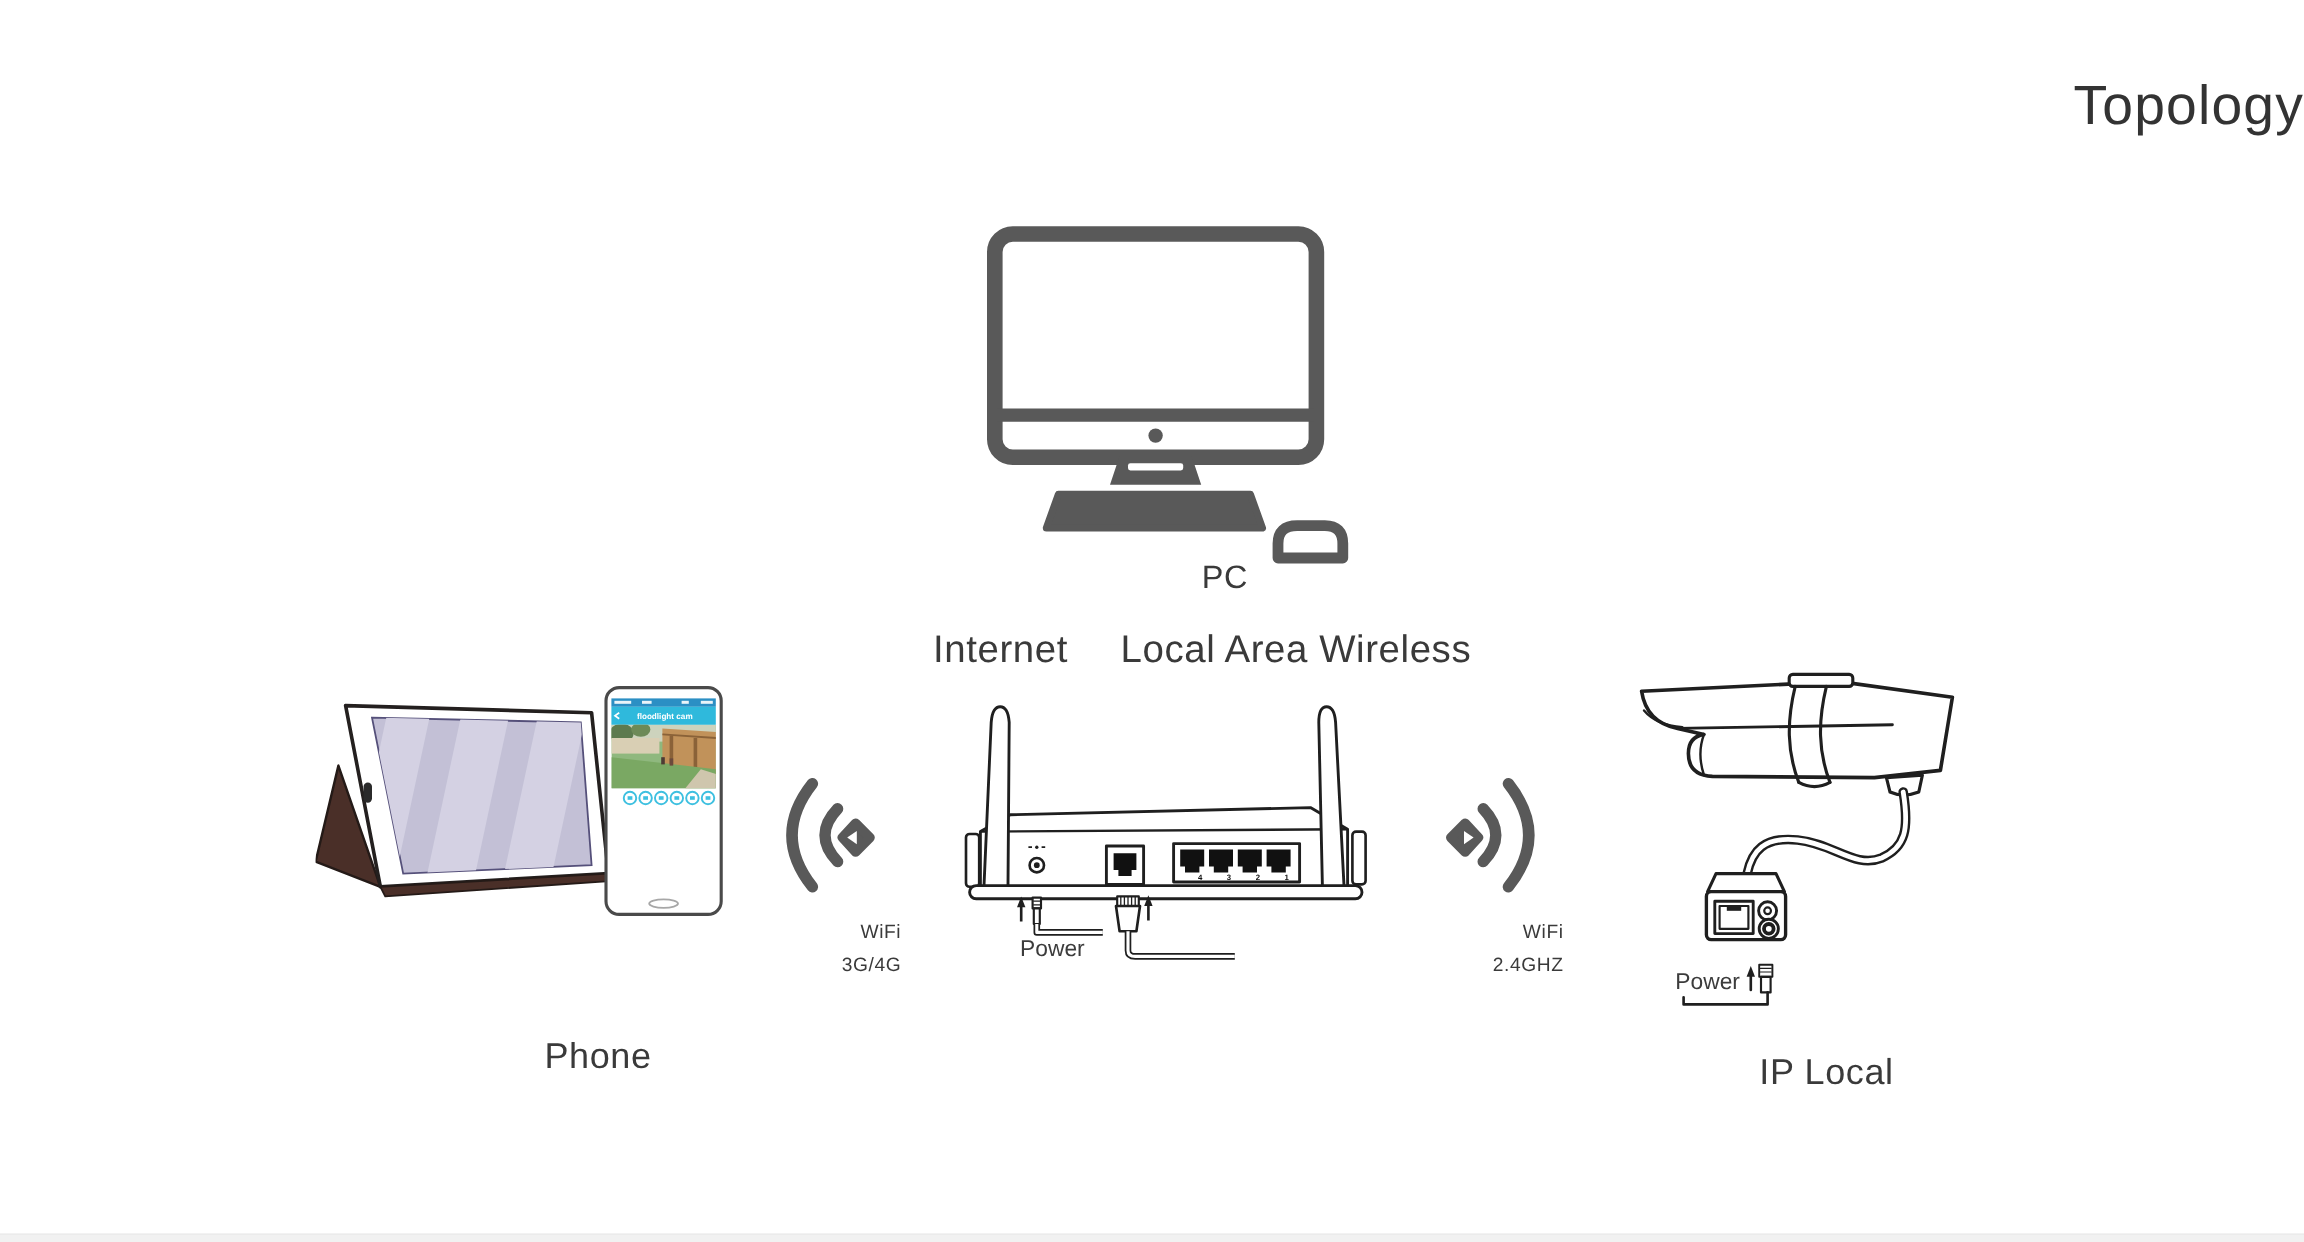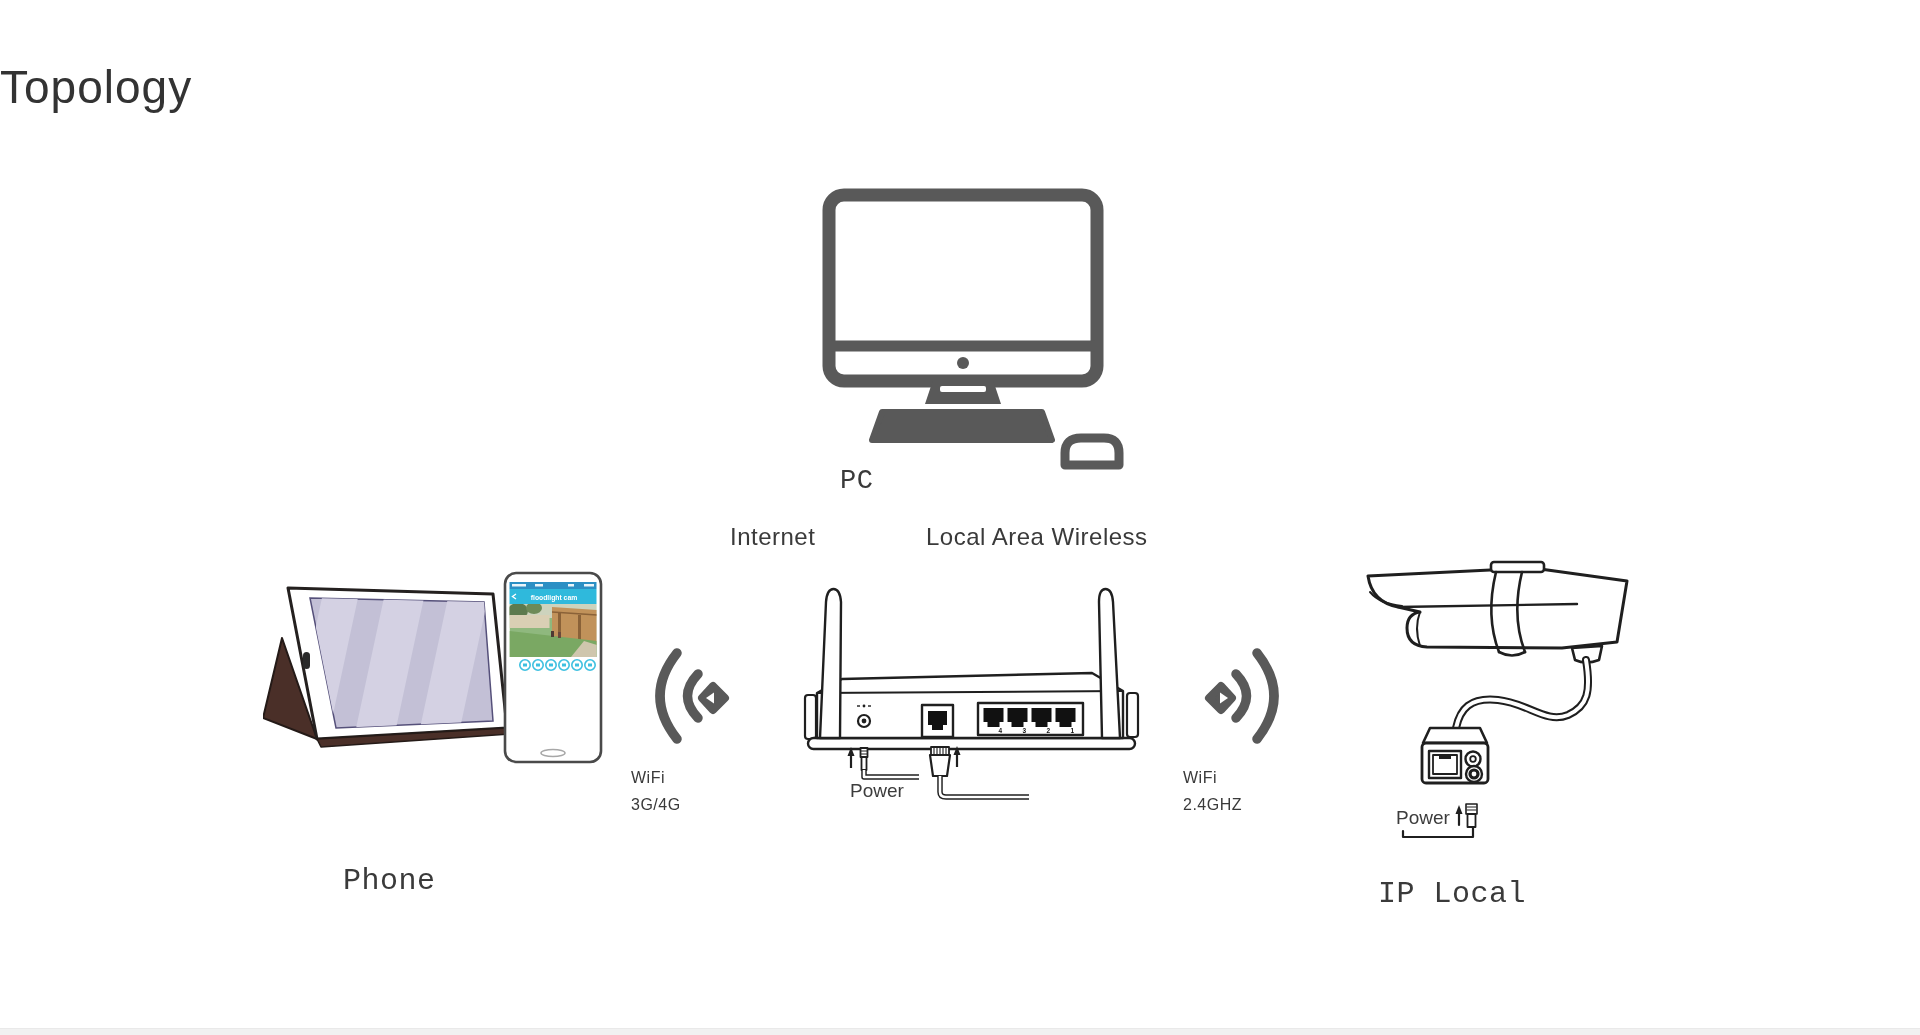--- a/index.html
+++ b/index.html
@@ -1,22 +1,22 @@
 <!DOCTYPE html>
 <html><head>
 <meta charset="utf-8">
 <style>
   html,body{margin:0;padding:0;background:#fff;}
   #stage{position:relative;width:1920px;height:1035px;background:#ffffff;overflow:hidden;
          font-family:"Liberation Sans",sans-serif;color:#3a3a3a;}
   .abs{position:absolute;}
-  .lbl{position:absolute;text-align:left;color:#3a3a3a;letter-spacing:.5px;}
+  .lbl{position:absolute;text-align:right;color:#3a3a3a;letter-spacing:.5px;}
   #title{left:0;right:0;top:60px;font-size:46px;font-weight:400;color:#333;letter-spacing:1px;}
-  .node-label{font-size:30px;font-family:Liberation Mono, monospace;}
-  .link-label{font-size:24px;}
+  .node-label{font-size:30px;}
+  .link-label{font-size:32px;}
   .wifi-label{font-size:16px;line-height:27px;}
   svg text{font-family:"Liberation Sans",sans-serif;}
   #bottom-bar{position:absolute;left:0;right:0;bottom:0;height:6px;background:#f1f1f1;border-top:1px solid #e9e9e9;}
 </style>
 </head>
 <body>
 
 <div id="stage">
 
   <div id="title" class="lbl">Topology</div>

